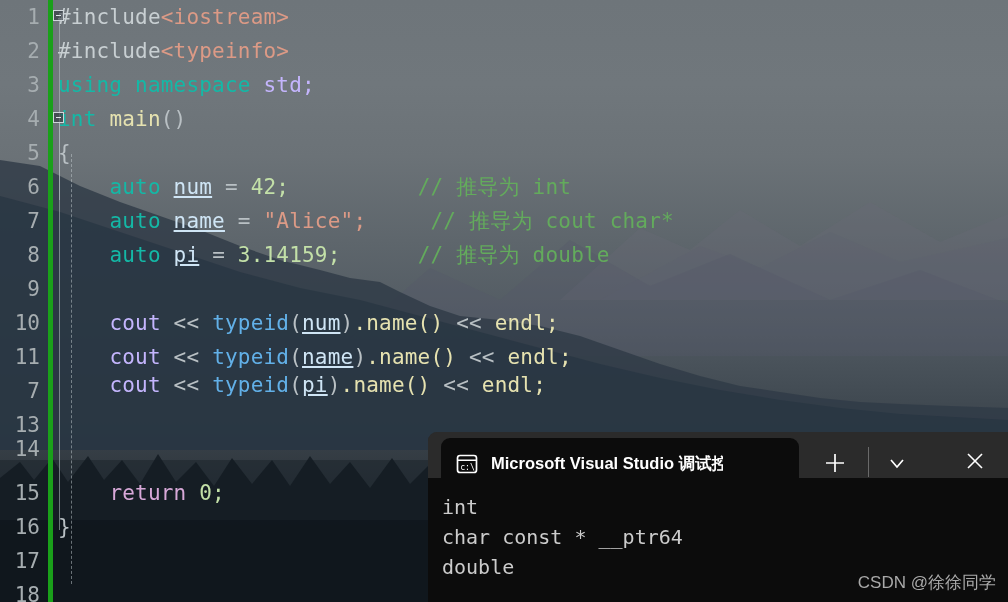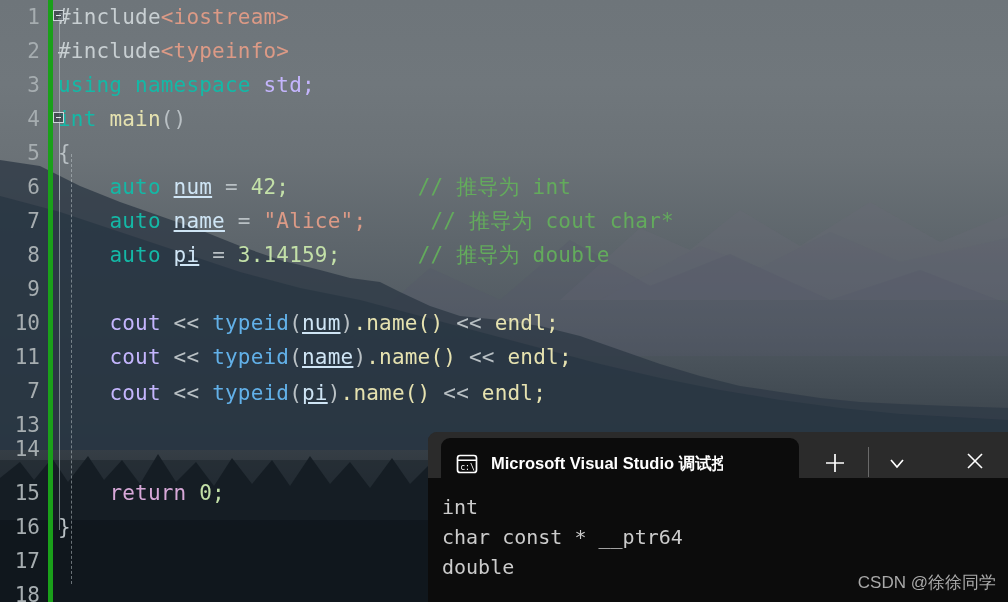--- a/index.html
+++ b/index.html
@@ -314,21 +314,21 @@
     <div class="code-line" style="top:204px">    <span class="t-kw">auto</span> <span class="t-var">name</span> <span class="t-punc">=</span> <span class="t-str">"Alice";</span>     <span class="t-cmt">// 推导为 cout char*</span></div>
 
     <div class="code-line" style="top:238px">    <span class="t-kw">auto</span> <span class="t-var">pi</span> <span class="t-punc">=</span> <span class="t-num">3.14159;</span>      <span class="t-cmt">// 推导为 double</span></div>
 
     <div class="code-line" style="top:272px"></div>
 
     <div class="code-line" style="top:306px">    <span class="t-plain">cout</span> <span class="t-punc">&lt;&lt;</span> <span class="t-type">typeid</span><span class="t-punc">(</span><span class="t-var">num</span><span class="t-punc">)</span><span class="t-fn">.name()</span> <span class="t-punc">&lt;&lt;</span> <span class="t-fn">endl;</span></div>
 
     <div class="code-line" style="top:340px">    <span class="t-plain">cout</span> <span class="t-punc">&lt;&lt;</span> <span class="t-type">typeid</span><span class="t-punc">(</span><span class="t-var">name</span><span class="t-punc">)</span><span class="t-fn">.name()</span> <span class="t-punc">&lt;&lt;</span> <span class="t-fn">endl;</span></div>
 
-    <div class="code-line" style="top:376px">    <span class="t-plain">cout</span> <span class="t-punc">&lt;&lt;</span> <span class="t-type">typeid</span><span class="t-punc">(</span><span class="t-var">pi</span><span class="t-punc">)</span><span class="t-fn">.name()</span> <span class="t-punc">&lt;&lt;</span> <span class="t-fn">endl;</span></div>
+    <div class="code-line" style="top:368px">    <span class="t-plain">cout</span> <span class="t-punc">&lt;&lt;</span> <span class="t-type">typeid</span><span class="t-punc">(</span><span class="t-var">pi</span><span class="t-punc">)</span><span class="t-fn">.name()</span> <span class="t-punc">&lt;&lt;</span> <span class="t-fn">endl;</span></div>
 
     <div class="code-line" style="top:408px"></div>
     <div class="code-line" style="top:442px"></div>
 
     <div class="code-line" style="top:476px">    <span class="t-ret">return</span> <span class="t-num">0;</span></div>
 
     <div class="code-line" style="top:510px"><span class="t-punc">}</span></div>
 
     <div class="code-line" style="top:544px"></div>
     <div class="code-line" style="top:578px"></div>

